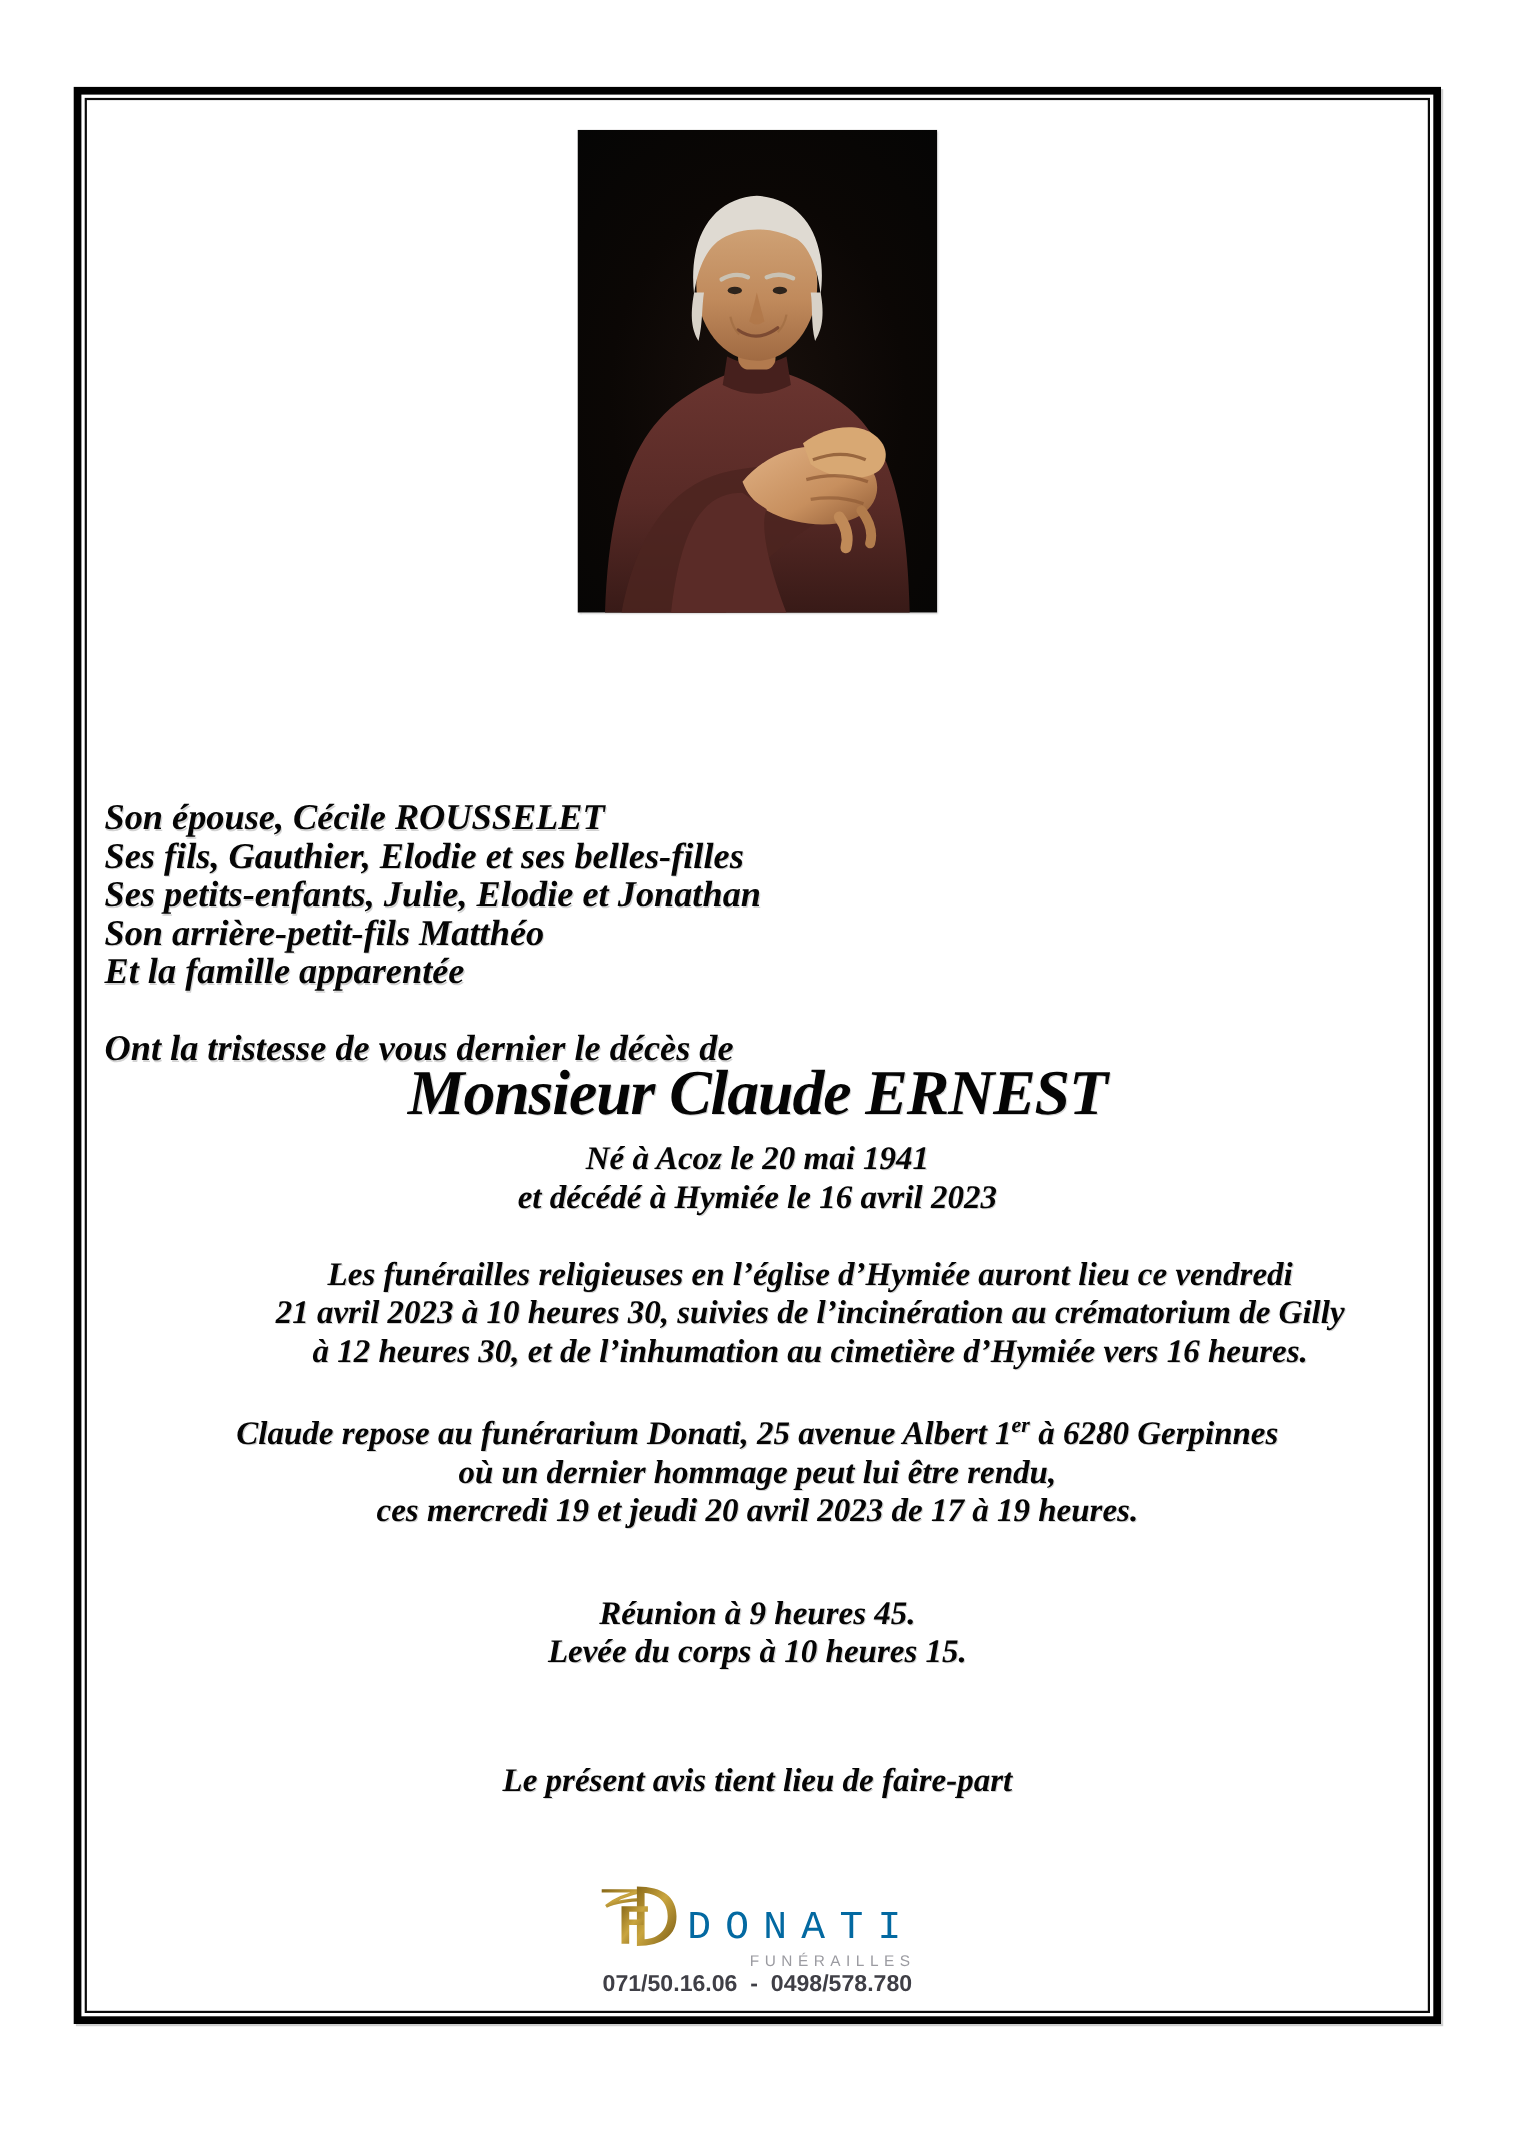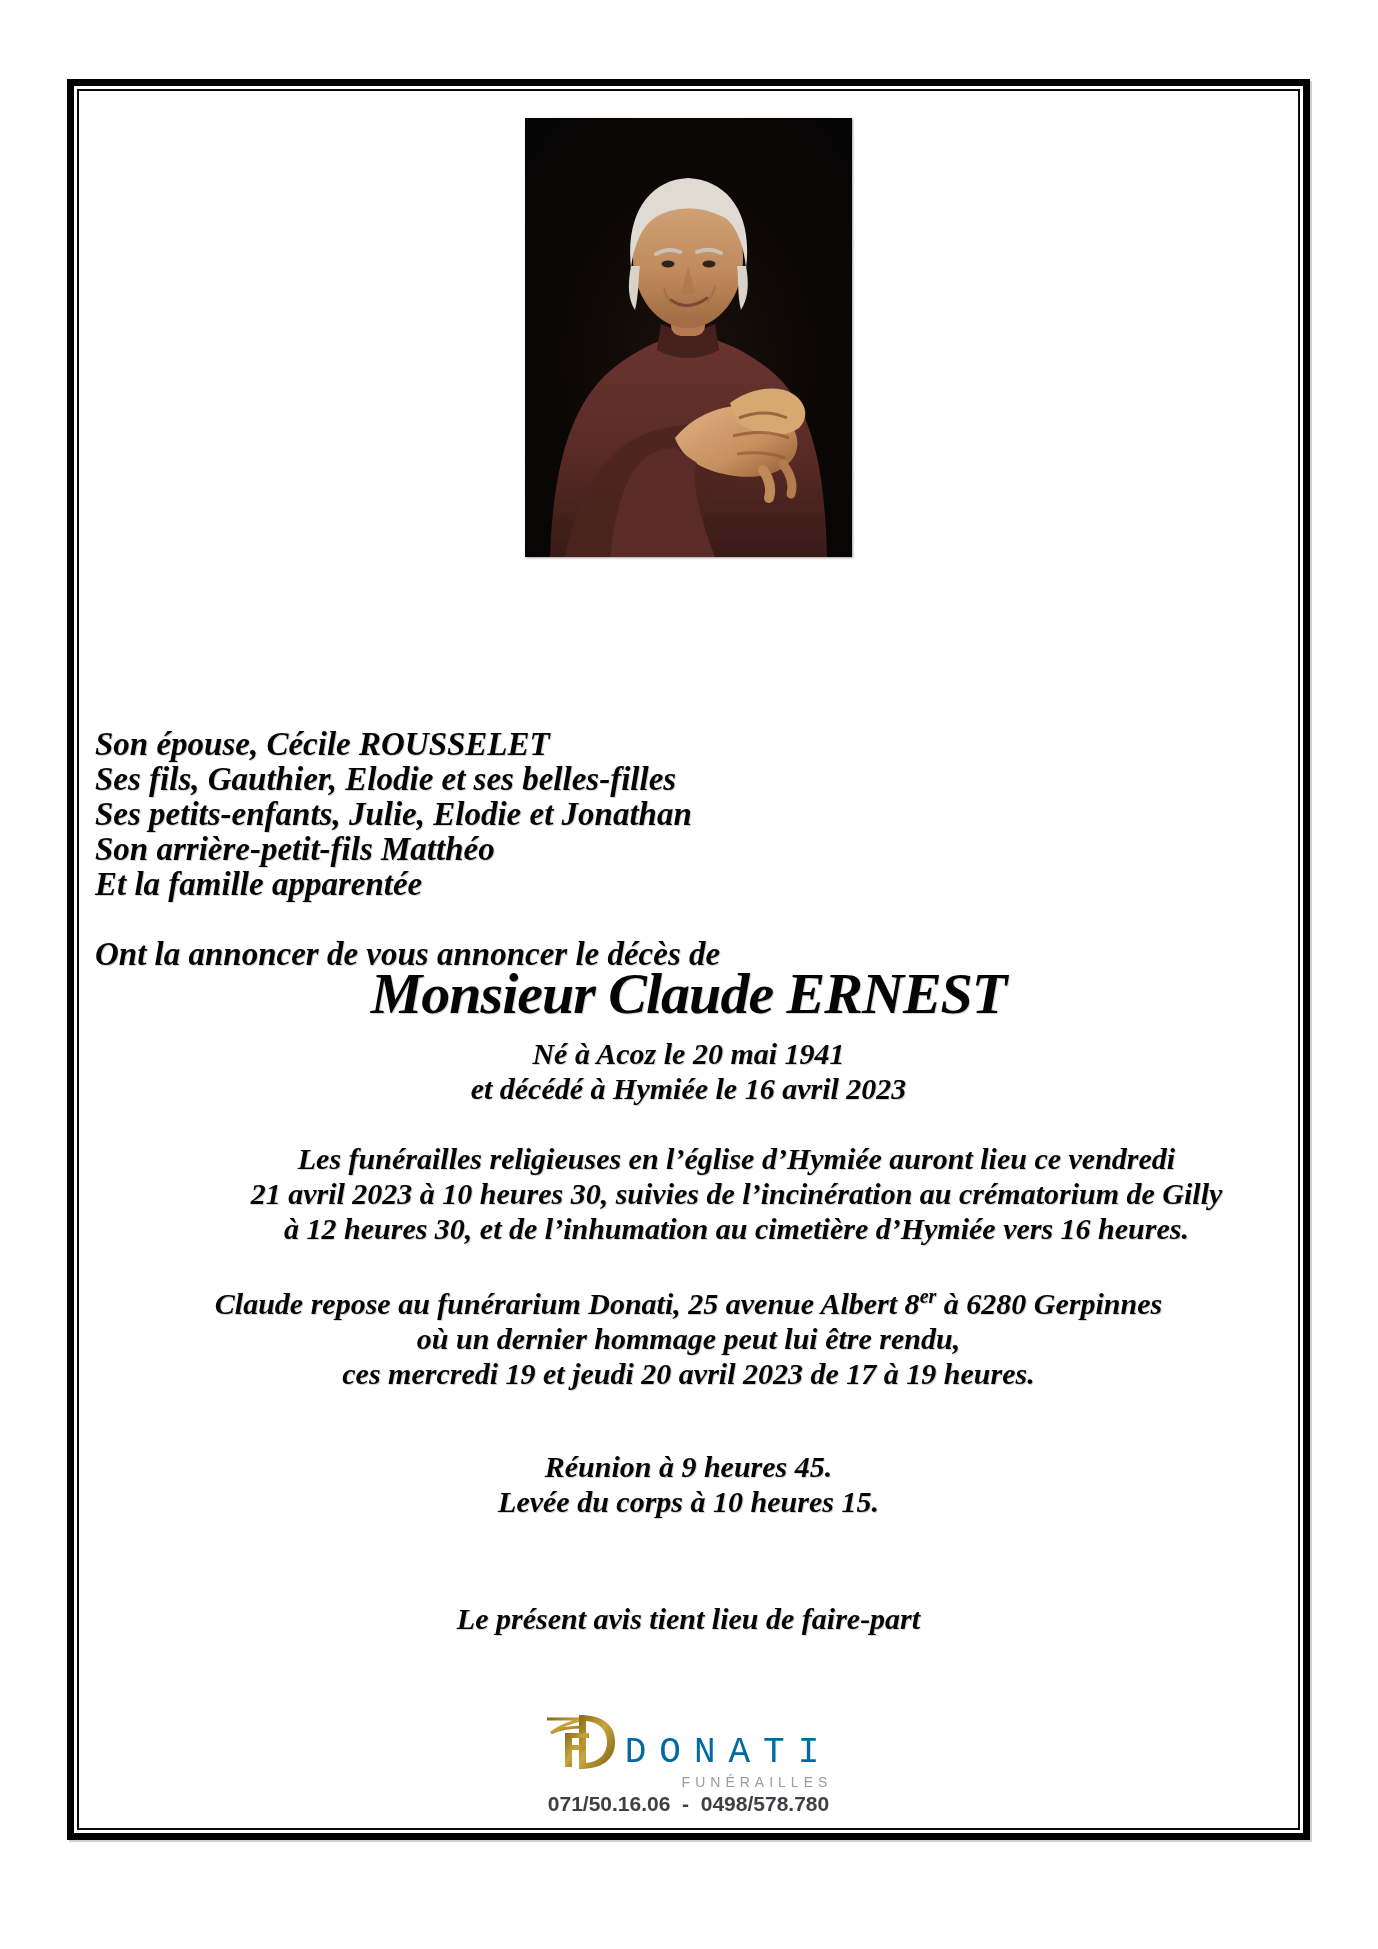--- a/index.html
+++ b/index.html
@@ -127,38 +127,38 @@
         </svg>
       </div>
 
       <div class="family btxt">
         <div>Son épouse, Cécile ROUSSELET</div>
         <div>Ses fils, Gauthier, Elodie et ses belles-filles</div>
         <div>Ses petits-enfants, Julie, Elodie et Jonathan</div>
         <div>Son arrière-petit-fils Matthéo</div>
         <div>Et la famille apparentée</div>
         <div class="gap"></div>
-        <div>Ont la annoncer de vous annoncer le décès de</div>
+        <div>Ont la tristesse de vous dernier le décès de</div>
       </div>
 
       <div class="center-block title btxt">Monsieur Claude ERNEST</div>
 
       <div class="center-block subtitle btxt">
         <div>Né à Acoz le 20 mai 1941</div>
         <div>et décédé à Hymiée le 16 avril 2023</div>
       </div>
 
       <div class="center-block funeral btxt">
         <div>Les funérailles religieuses en l’église d’Hymiée auront lieu ce vendredi</div>
         <div>21 avril 2023 à 10 heures 30, suivies de l’incinération au crématorium de Gilly</div>
         <div>à 12 heures 30, et de l’inhumation au cimetière d’Hymiée vers 16 heures.</div>
       </div>
 
       <div class="center-block repose btxt">
-        <div><span>Claude repose au funérarium Donati, 25 avenue Albert 8</span><sup>er</sup><span> à 6280 Gerpinnes</span></div>
+        <div><span>Claude repose au funérarium Donati, 25 avenue Albert 1</span><sup>er</sup><span> à 6280 Gerpinnes</span></div>
         <div>où un dernier hommage peut lui être rendu,</div>
         <div>ces mercredi 19 et jeudi 20 avril 2023 de 17 à 19 heures.</div>
       </div>
 
       <div class="center-block meeting btxt">
         <div>Réunion à 9 heures 45.</div>
         <div>Levée du corps à 10 heures 15.</div>
       </div>
 
       <div class="center-block notice btxt">Le présent avis tient lieu de faire-part</div>

